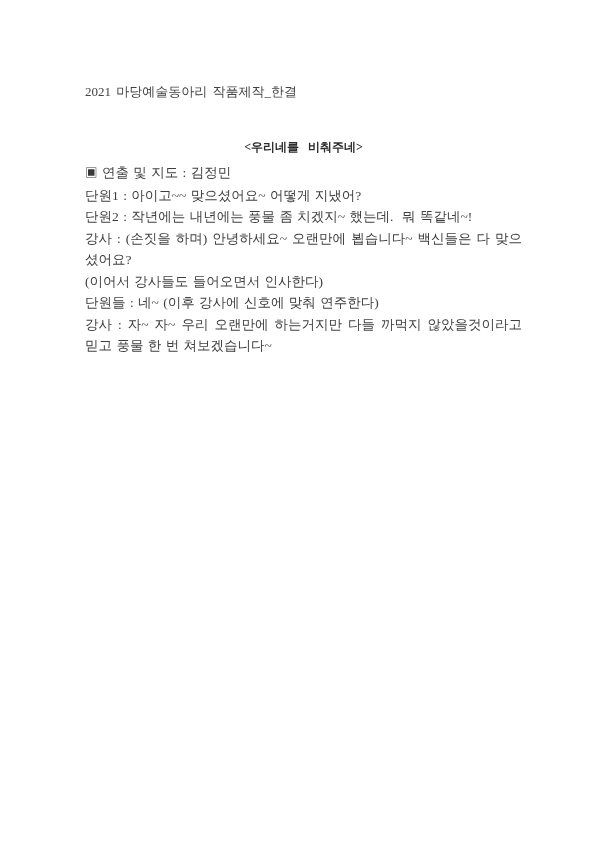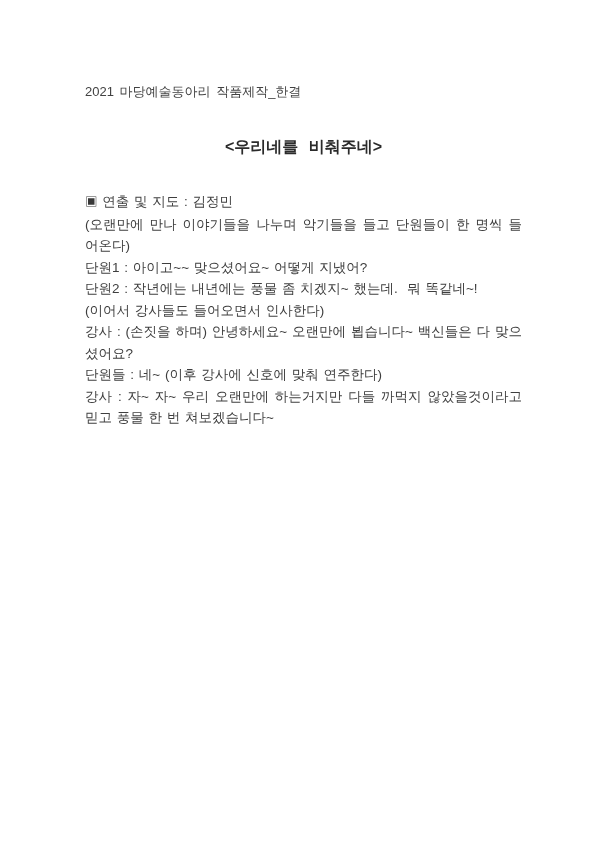--- a/index.html
+++ b/index.html
@@ -5,49 +5,48 @@
   html, body {
     margin: 0;
     padding: 0;
     background: #ffffff;
   }
   .page {
     position: relative;
     width: 601px;
     height: 714px;
     background: #ffffff;
-    font-family: Liberation Sans, sans-serif;
+    font-family: Liberation Serif, serif;
     color: #3e3e3e;
     overflow: hidden;
     border-radius: 28px;
   }
   .content {
     position: absolute;
     left: 85px;
     top: 81px;
     width: 437px;
   }
   .doc-header {
     font-size: 13px;
     line-height: 21px;
     color: #424242;
     margin: 0;
     word-spacing: 2px;
   }
   .doc-title {
     margin: 30px 0 0 0;
-    font-size: 16px;
+    font-size: 12px;
     line-height: 30px;
     font-weight: bold;
     color: #2b2b2b;
     text-align: center;
     word-spacing: 6px;
   }
   .credits {
-    margin-top: 29px;
   }
   p.line {
     margin: 0;
     font-size: 13.5px;
     line-height: 21.5px;
     text-align: justify;
     word-break: break-all;
     word-spacing: 1px;
   }
   p.line.preserve {
@@ -81,25 +80,24 @@
 
     <p class="doc-header">2021 마당예술동아리 작품제작_한결</p>
 
     <h1 class="doc-title">&lt;우리네를 비춰주네&gt;</h1>
 
     <div class="credits">
       <p class="line"><span class="bullet">▣</span> <span>연출 및 지도 : 김정민</span></p>
     </div>
 
     <div>
-      <p class="line gap-2">(오랜만에 만나 이야기들을 나누며 악기들을 들고 단원들이 한 명씩 들어온다)</p>
       <p class="line gap-1">단원1 : 아이고~~ 맞으셨어요~ 어떻게 지냈어?</p>
       <p class="line preserve">단원2 : 작년에는 내년에는 풍물 좀 치겠지~ 했는데.  뭐 똑같네~!</p>
+      <p class="line gap-1">강사 : (손짓을 하며) 안녕하세요~ 오랜만에 뵙습니다~ 백신들은 다 맞으셨어요?</p>
       <p class="line gap-1">(이어서 강사들도 들어오면서 인사한다)</p>
-      <p class="line gap-1">강사 : (손짓을 하며) 안녕하세요~ 오랜만에 뵙습니다~ 백신들은 다 맞으셨어요?</p>
       <p class="line gap-1">단원들 : 네~ (이후 강사에 신호에 맞춰 연주한다)</p>
       <p class="line gap-1">강사 : 자~ 자~ 우리 오랜만에 하는거지만 다들 까먹지 않았을것이라고 믿고 풍물 한 번 쳐보겠습니다~</p>
     </div>
 
   </div>
 
   <p class="page-number">- 1 -</p>
 </div>
 
 </body></html>

